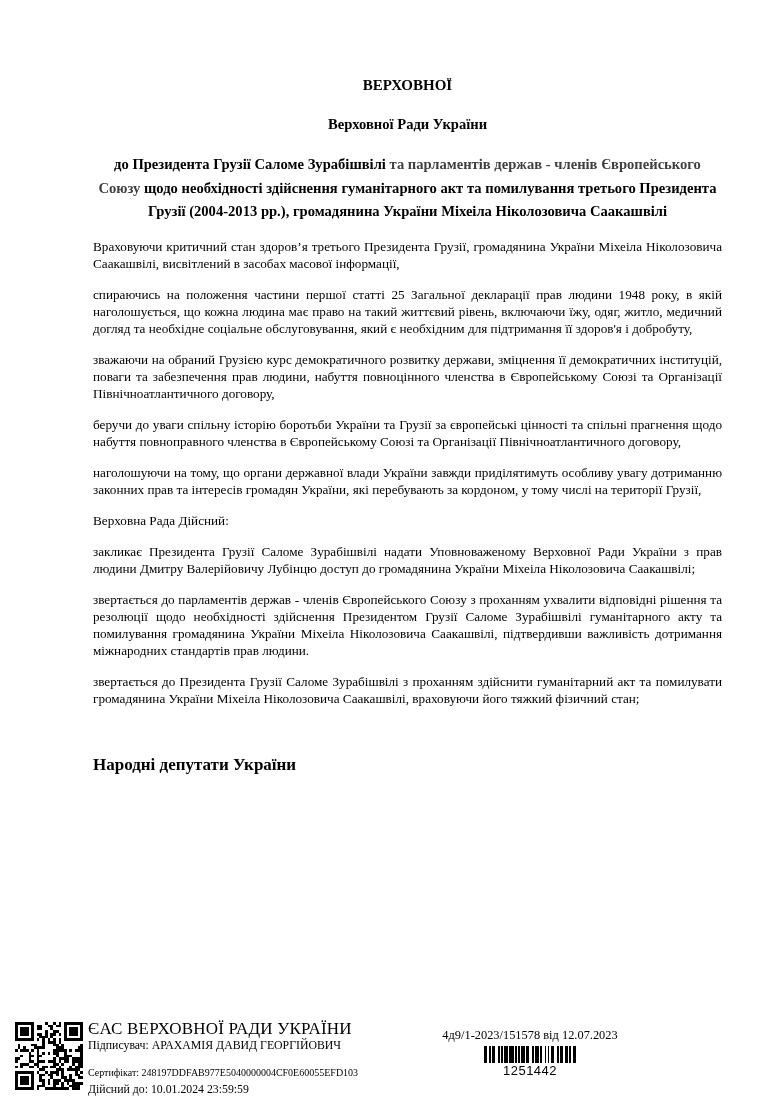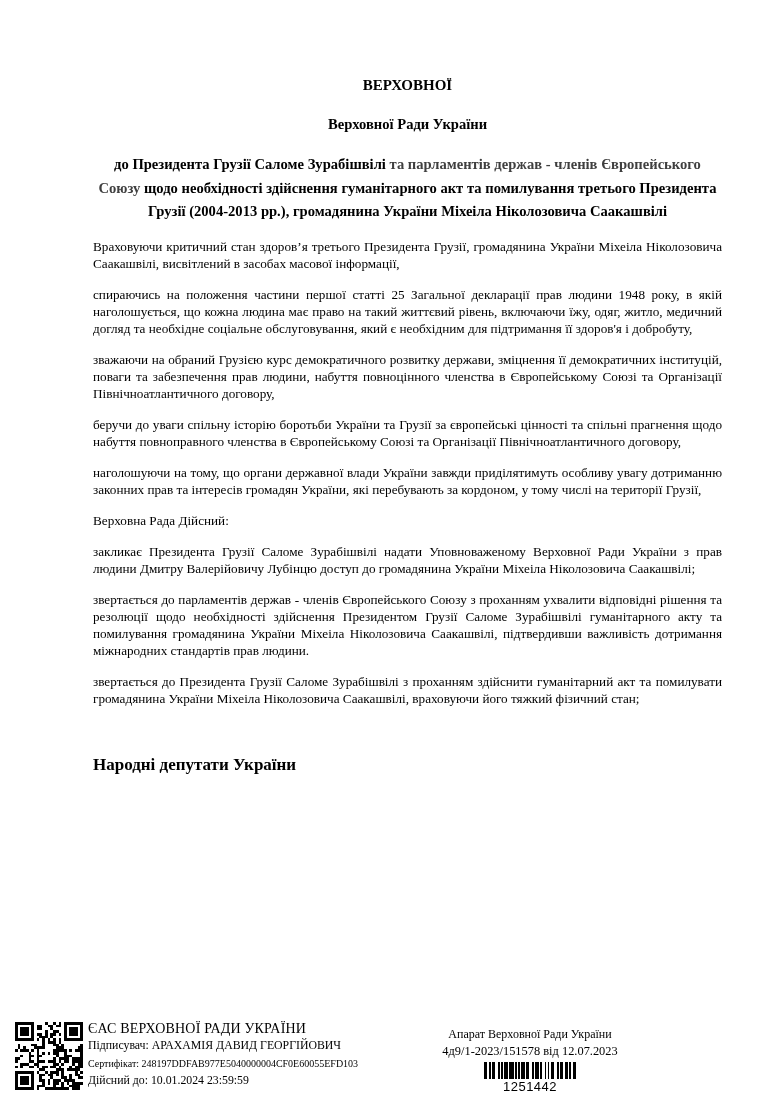--- a/index.html
+++ b/index.html
@@ -41,23 +41,23 @@
     font-weight:700;font-size:17px;line-height:20px;
   }
   
   .qr{
     position:absolute;left:15px;top:1022px;width:68px;height:68px;
   }
   .qr svg{display:block;width:68px;height:68px;}
   .footer-left{
     position:absolute;left:88px;top:1021px;width:330px;
   }
-  .footer-left .fl-org{font-size:14px;line-height:15px;margin:0 0 2px;letter-spacing:.2px;}
+  .footer-left .fl-org{font-size:17px;line-height:15px;margin:0 0 2px;letter-spacing:.2px;}
   .footer-left .fl-signer{font-size:11.8px;line-height:15px;margin:0 0 2px;}
-  .footer-left .fl-cert{font-size:10px;line-height:14px;margin:4px 0 2px;font-family:Liberation Serif, serif;}
+  .footer-left .fl-cert{font-size:10px;line-height:14px;margin:13px 0 2px;font-family:Liberation Serif, serif;}
   .footer-left .fl-valid{font-size:11.8px;line-height:15px;margin:0;}
   .footer-right{
     position:absolute;left:418px;top:1026px;width:224px;text-align:center;
   }
   .footer-right .fr-org{font-size:12px;line-height:16px;margin:0;}
   .footer-right .fr-ref{font-size:12.4px;line-height:17px;margin:1px 0 0;}
   .barcode{
     height:17px;margin:2px auto 0;
     display:flex;justify-content:center;align-items:stretch;
   }
@@ -419,21 +419,20 @@
   </div>
 
   <div class="footer-left">
     <p class="fl-org">ЄАС ВЕРХОВНОЇ РАДИ УКРАЇНИ</p>
     <p class="fl-signer">Підписувач: АРАХАМІЯ ДАВИД ГЕОРГІЙОВИЧ</p>
     <p class="fl-cert">Сертифікат: 248197DDFAB977E5040000004CF0E60055EFD103</p>
     <p class="fl-valid">Дійсний до: 10.01.2024 23:59:59</p>
   </div>
 
   <div class="footer-right">
-    <p class="fr-org">Апарат Верховної Ради України</p>
     <p class="fr-ref">4д9/1-2023/151578 від 12.07.2023</p>
     <div class="barcode">
         <span class="bar" style="width: 3.1px;"></span>
         <span style="width: 1.55px;"></span>
         <span class="bar" style="width: 1.55px;"></span>
         <span style="width: 1.55px;"></span>
         <span class="bar" style="width: 3.1px;"></span>
         <span style="width: 3.1px;"></span>
         <span class="bar" style="width: 1.55px;"></span>
         <span style="width: 1.55px;"></span>

